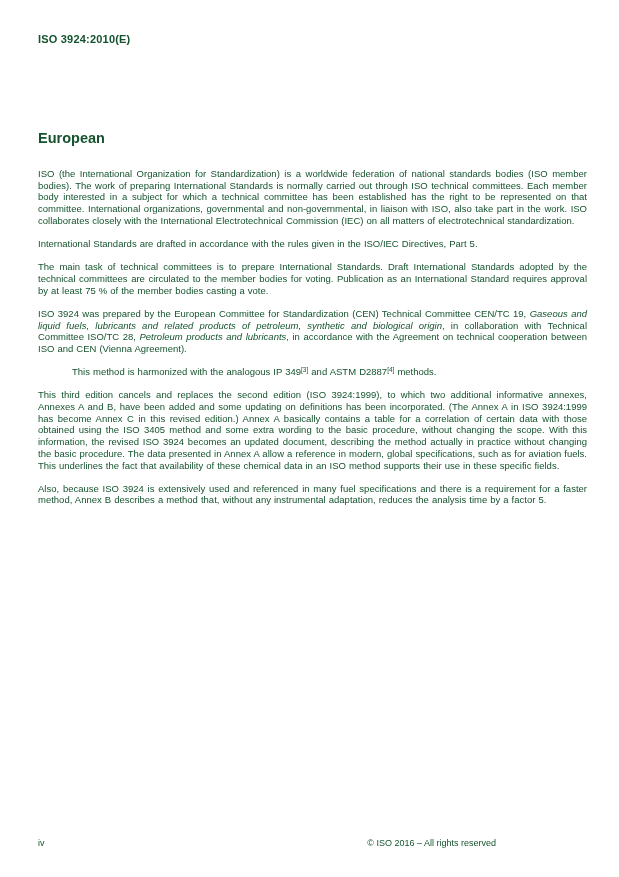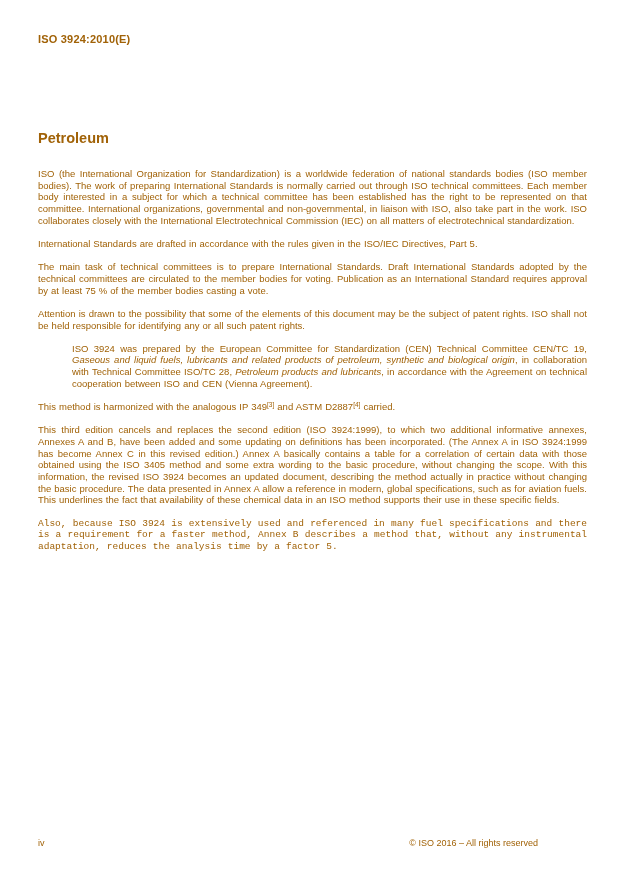--- a/index.html
+++ b/index.html
@@ -6,21 +6,21 @@
     margin: 0;
     padding: 0;
     background: #ffffff;
   }
   .page {
     position: relative;
     width: 619px;
     height: 877px;
     background: #ffffff;
     font-family: "Liberation Sans", sans-serif;
-    color: #a16207;
+    color: #14532d;
     overflow: hidden;
   }
   .doc-header {
     position: absolute;
     left: 38px;
     top: 33px;
     font-size: 11px;
     font-weight: bold;
     letter-spacing: 0.2px;
   }
@@ -36,57 +36,56 @@
     margin: 0 0 22px 0;
   }
   .para {
     font-size: 9.5px;
     line-height: 11.7px;
     text-align: justify;
     margin: 0 0 11.5px 0;
     word-spacing: 0.4px;
   }
   .para:nth-of-type(5) { margin-top: 6px; margin-left: 34px; }
-  .para:last-of-type { margin-bottom: 12px; font-family: Liberation Mono, monospace; }
+  .para:last-of-type { margin-bottom: 12px; }
   .para .i { font-style: italic; }
   .para sup {
     font-size: 6.5px;
     line-height: 0;
     vertical-align: baseline;
     position: relative;
     top: -3px;
   }
   .footer {
     position: absolute;
     left: 38px;
     top: 838px;
-    width: 500px;
+    width: 458px;
     display: flex;
     justify-content: space-between;
     align-items: baseline;
     font-size: 9px;
     gap: 28px;
   }
 </style>
 </head>
 <body>
 
 <div class="page">
 
   <div class="doc-header">ISO 3924:2010(E)</div>
 
   <div class="content">
-    <h1 class="foreword-title">Petroleum</h1>
+    <h1 class="foreword-title">European</h1>
     <div>
         <p class="para"><span>ISO (the International Organization for Standardization) is a worldwide federation of national standards bodies (ISO member bodies). The work of preparing International Standards is normally carried out through ISO technical committees. Each member body interested in a subject for which a technical committee has been established has the right to be represented on that committee. International organizations, governmental and non-governmental, in liaison with ISO, also take part in the work. ISO collaborates closely with the International Electrotechnical Commission (IEC) on all matters of electrotechnical standardization.</span></p>
         <p class="para"><span>International Standards are drafted in accordance with the rules given in the ISO/IEC Directives, Part 5.</span></p>
         <p class="para"><span>The main task of technical committees is to prepare International Standards. Draft International Standards adopted by the technical committees are circulated to the member bodies for voting. Publication as an International Standard requires approval by at least 75 % of the member bodies casting a vote.</span></p>
-        <p class="para"><span>Attention is drawn to the possibility that some of the elements of this document may be the subject of patent rights. ISO shall not be held responsible for identifying any or all such patent rights.</span></p>
         <p class="para"><span>ISO 3924 was prepared by the European Committee for Standardization (CEN) Technical Committee CEN/TC 19, </span><span class="i">Gaseous and liquid fuels, lubricants and related products of petroleum, synthetic and biological origin</span><span>, in collaboration with Technical Committee ISO/TC 28, </span><span class="i">Petroleum products and lubricants</span><span>, in accordance with the Agreement on technical cooperation between ISO and CEN (Vienna Agreement).</span></p>
-        <p class="para"><span>This method is harmonized with the analogous IP 349</span><sup>[3]</sup><span> and ASTM D2887</span><sup>[4]</sup><span> carried.</span></p>
+        <p class="para"><span>This method is harmonized with the analogous IP 349</span><sup>[3]</sup><span> and ASTM D2887</span><sup>[4]</sup><span> methods.</span></p>
         <p class="para"><span>This third edition cancels and replaces the second edition (ISO 3924:1999), to which two additional informative annexes, Annexes A and B, have been added and some updating on definitions has been incorporated. (The Annex A in ISO 3924:1999 has become Annex C in this revised edition.) Annex A basically contains a table for a correlation of certain data with those obtained using the ISO 3405 method and some extra wording to the basic procedure, without changing the scope. With this information, the revised ISO 3924 becomes an updated document, describing the method actually in practice without changing the basic procedure. The data presented in Annex A allow a reference in modern, global specifications, such as for aviation fuels. This underlines the fact that availability of these chemical data in an ISO method supports their use in these specific fields.</span></p>
         <p class="para"><span>Also, because ISO 3924 is extensively used and referenced in many fuel specifications and there is a requirement for a faster method, Annex B describes a method that, without any instrumental adaptation, reduces the analysis time by a factor 5.</span></p>
       </div>
   </div>
 
   <div class="footer">
     <span>iv</span>
     <span>© ISO 2016 – All rights reserved</span>
   </div>
 

